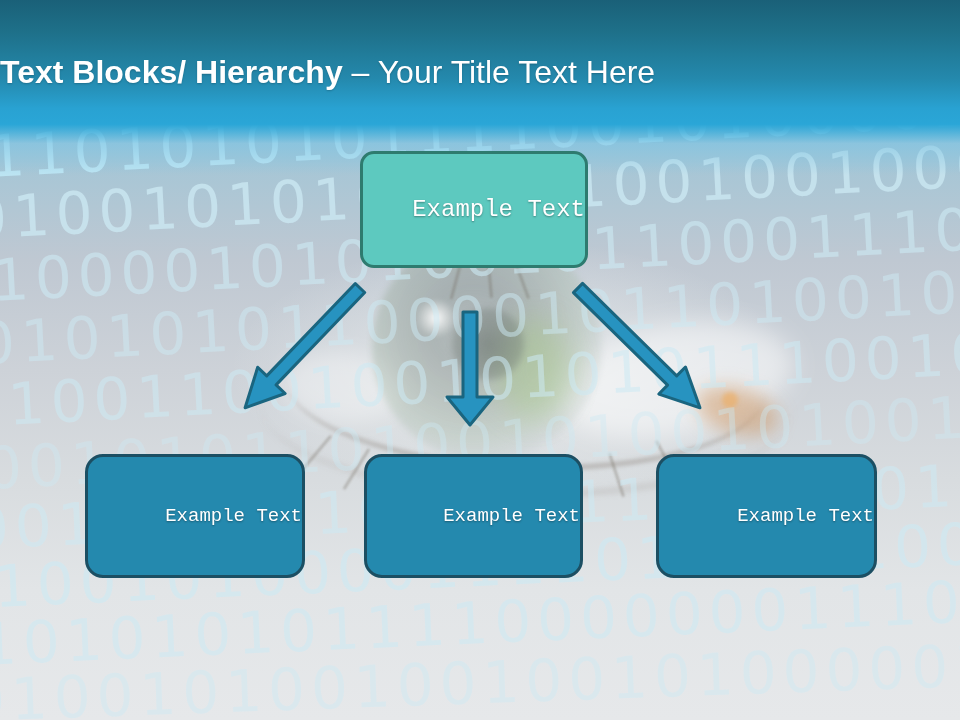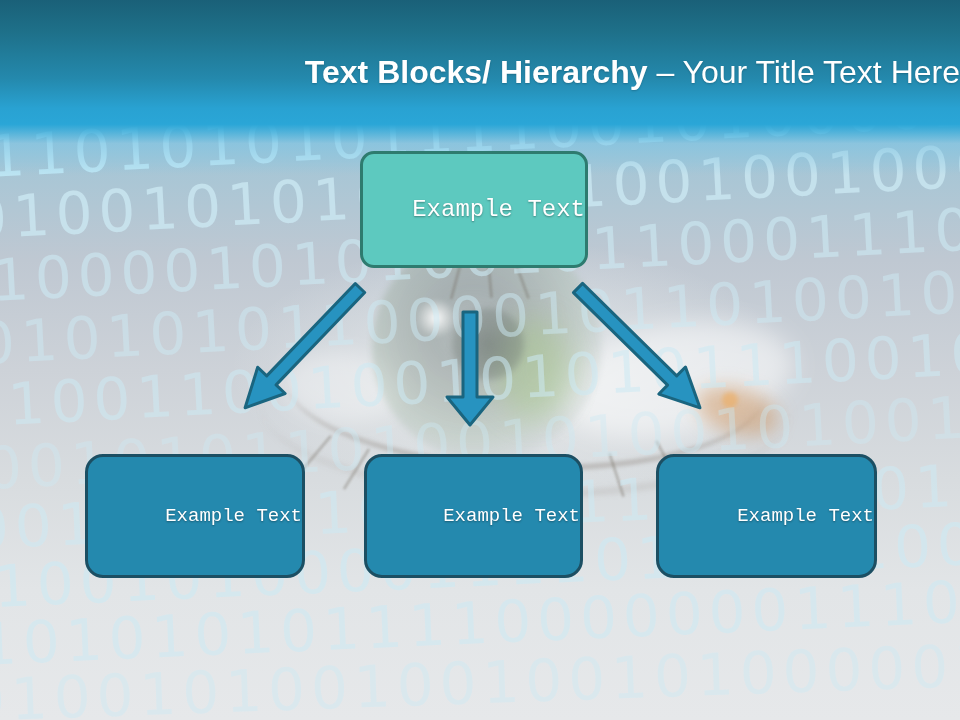--- a/index.html
+++ b/index.html
@@ -48,21 +48,21 @@
   .brow:nth-child(5){top:378px;transform:translateX(-35px) rotate(-3deg);opacity:.55;}
   .brow:nth-child(6){top:440px;transform:translateX(-15px) rotate(-3deg);opacity:.4;}
   .brow:nth-child(7){top:500px;transform:translateX(-28px) rotate(-2.5deg);opacity:.55;}
   .brow:nth-child(8){top:558px;transform:translateX(-6px) rotate(-2.5deg);opacity:.6;}
   .brow:nth-child(9){top:616px;transform:translateX(-20px) rotate(-2.5deg);opacity:.55;}
   .brow:nth-child(10){top:672px;transform:translateX(-32px) rotate(-2deg);opacity:.45;}
   
   .header{position:absolute;top:0;left:0;right:0;height:175px;z-index:3;pointer-events:none;
     background:linear-gradient(180deg,#1a6078 0%,#1e7089 18%,#2489ad 45%,#29a2d2 62%,
       #2aa6d7 71%,rgba(120,195,228,.55) 82%,rgba(175,215,235,0) 100%);}
-  .title{position:absolute;top:52px;left:0;right:0;z-index:6;text-align:right;
+  .title{position:absolute;top:52px;left:0;right:0;z-index:6;text-align:left;
     color:#fff;font-size:32px;line-height:40px;text-shadow:0 1px 2px rgba(0,0,0,.2);}
   .title .t-bold{font-weight:bold;}
   .title .t-rest{font-weight:normal;}
   
   .arrows{position:absolute;inset:0;z-index:4;}
   .arrows path{fill:#2793c0;stroke:#1a657f;stroke-width:3;stroke-linejoin:round;}
   
   .box{position:absolute;z-index:5;display:flex;align-items:center;justify-content:flex-end;
     color:#fff;text-shadow:0 1px 2px rgba(0,0,0,.35);box-sizing:border-box;font-family:Liberation Mono, monospace;}
   .root-box{left:360px;top:151px;width:228px;height:117px;border-radius:14px;

